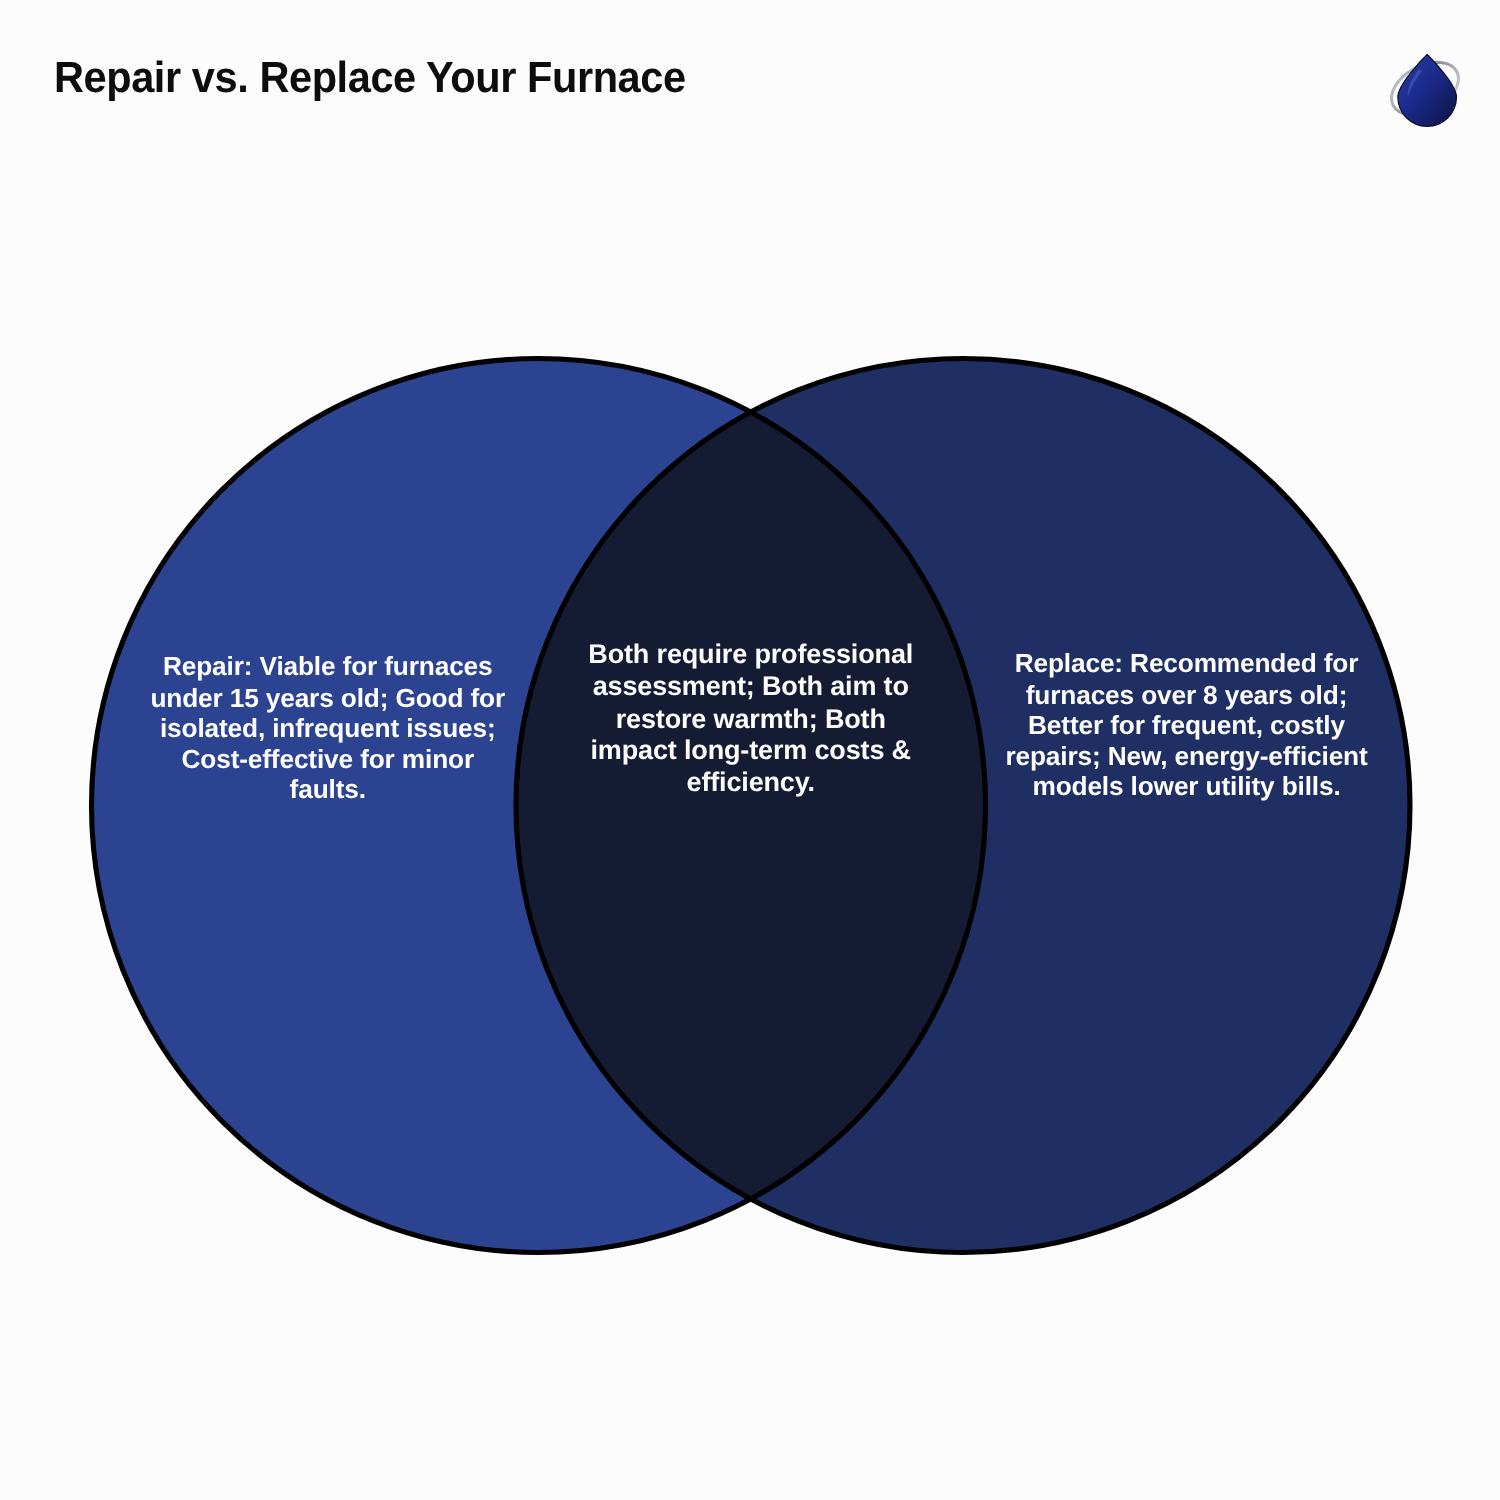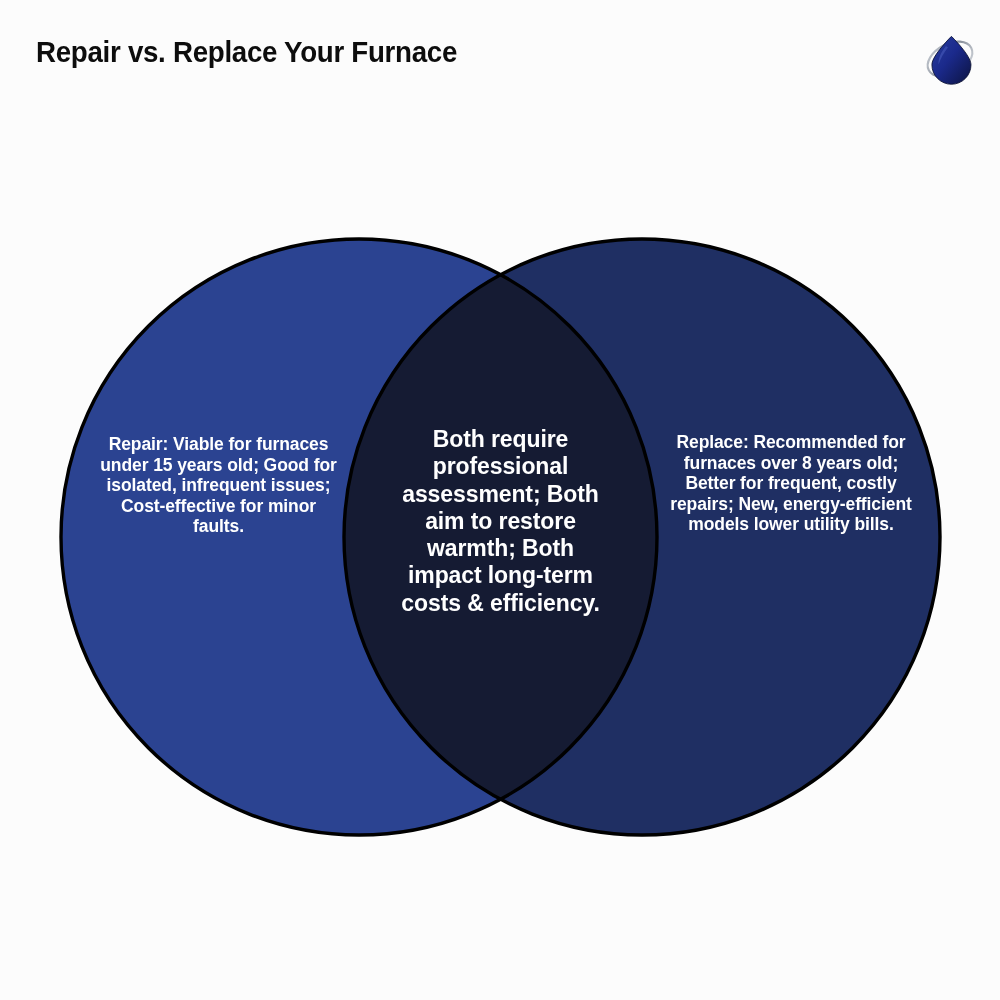--- a/index.html
+++ b/index.html
@@ -75,21 +75,21 @@
   #label-left {
     left: 96px;
     top: 398px;
     width: 245px;
     font-size: 17.5px;
   }
   #label-center {
     left: 392px;
     top: 390px;
     width: 217px;
-    font-size: 23px;
+    font-size: 18px;
     line-height: 1.185;
   }
   #label-right {
     left: 668px;
     top: 396px;
     width: 246px;
     font-size: 17.5px;
   }
 </style>
 </head>

